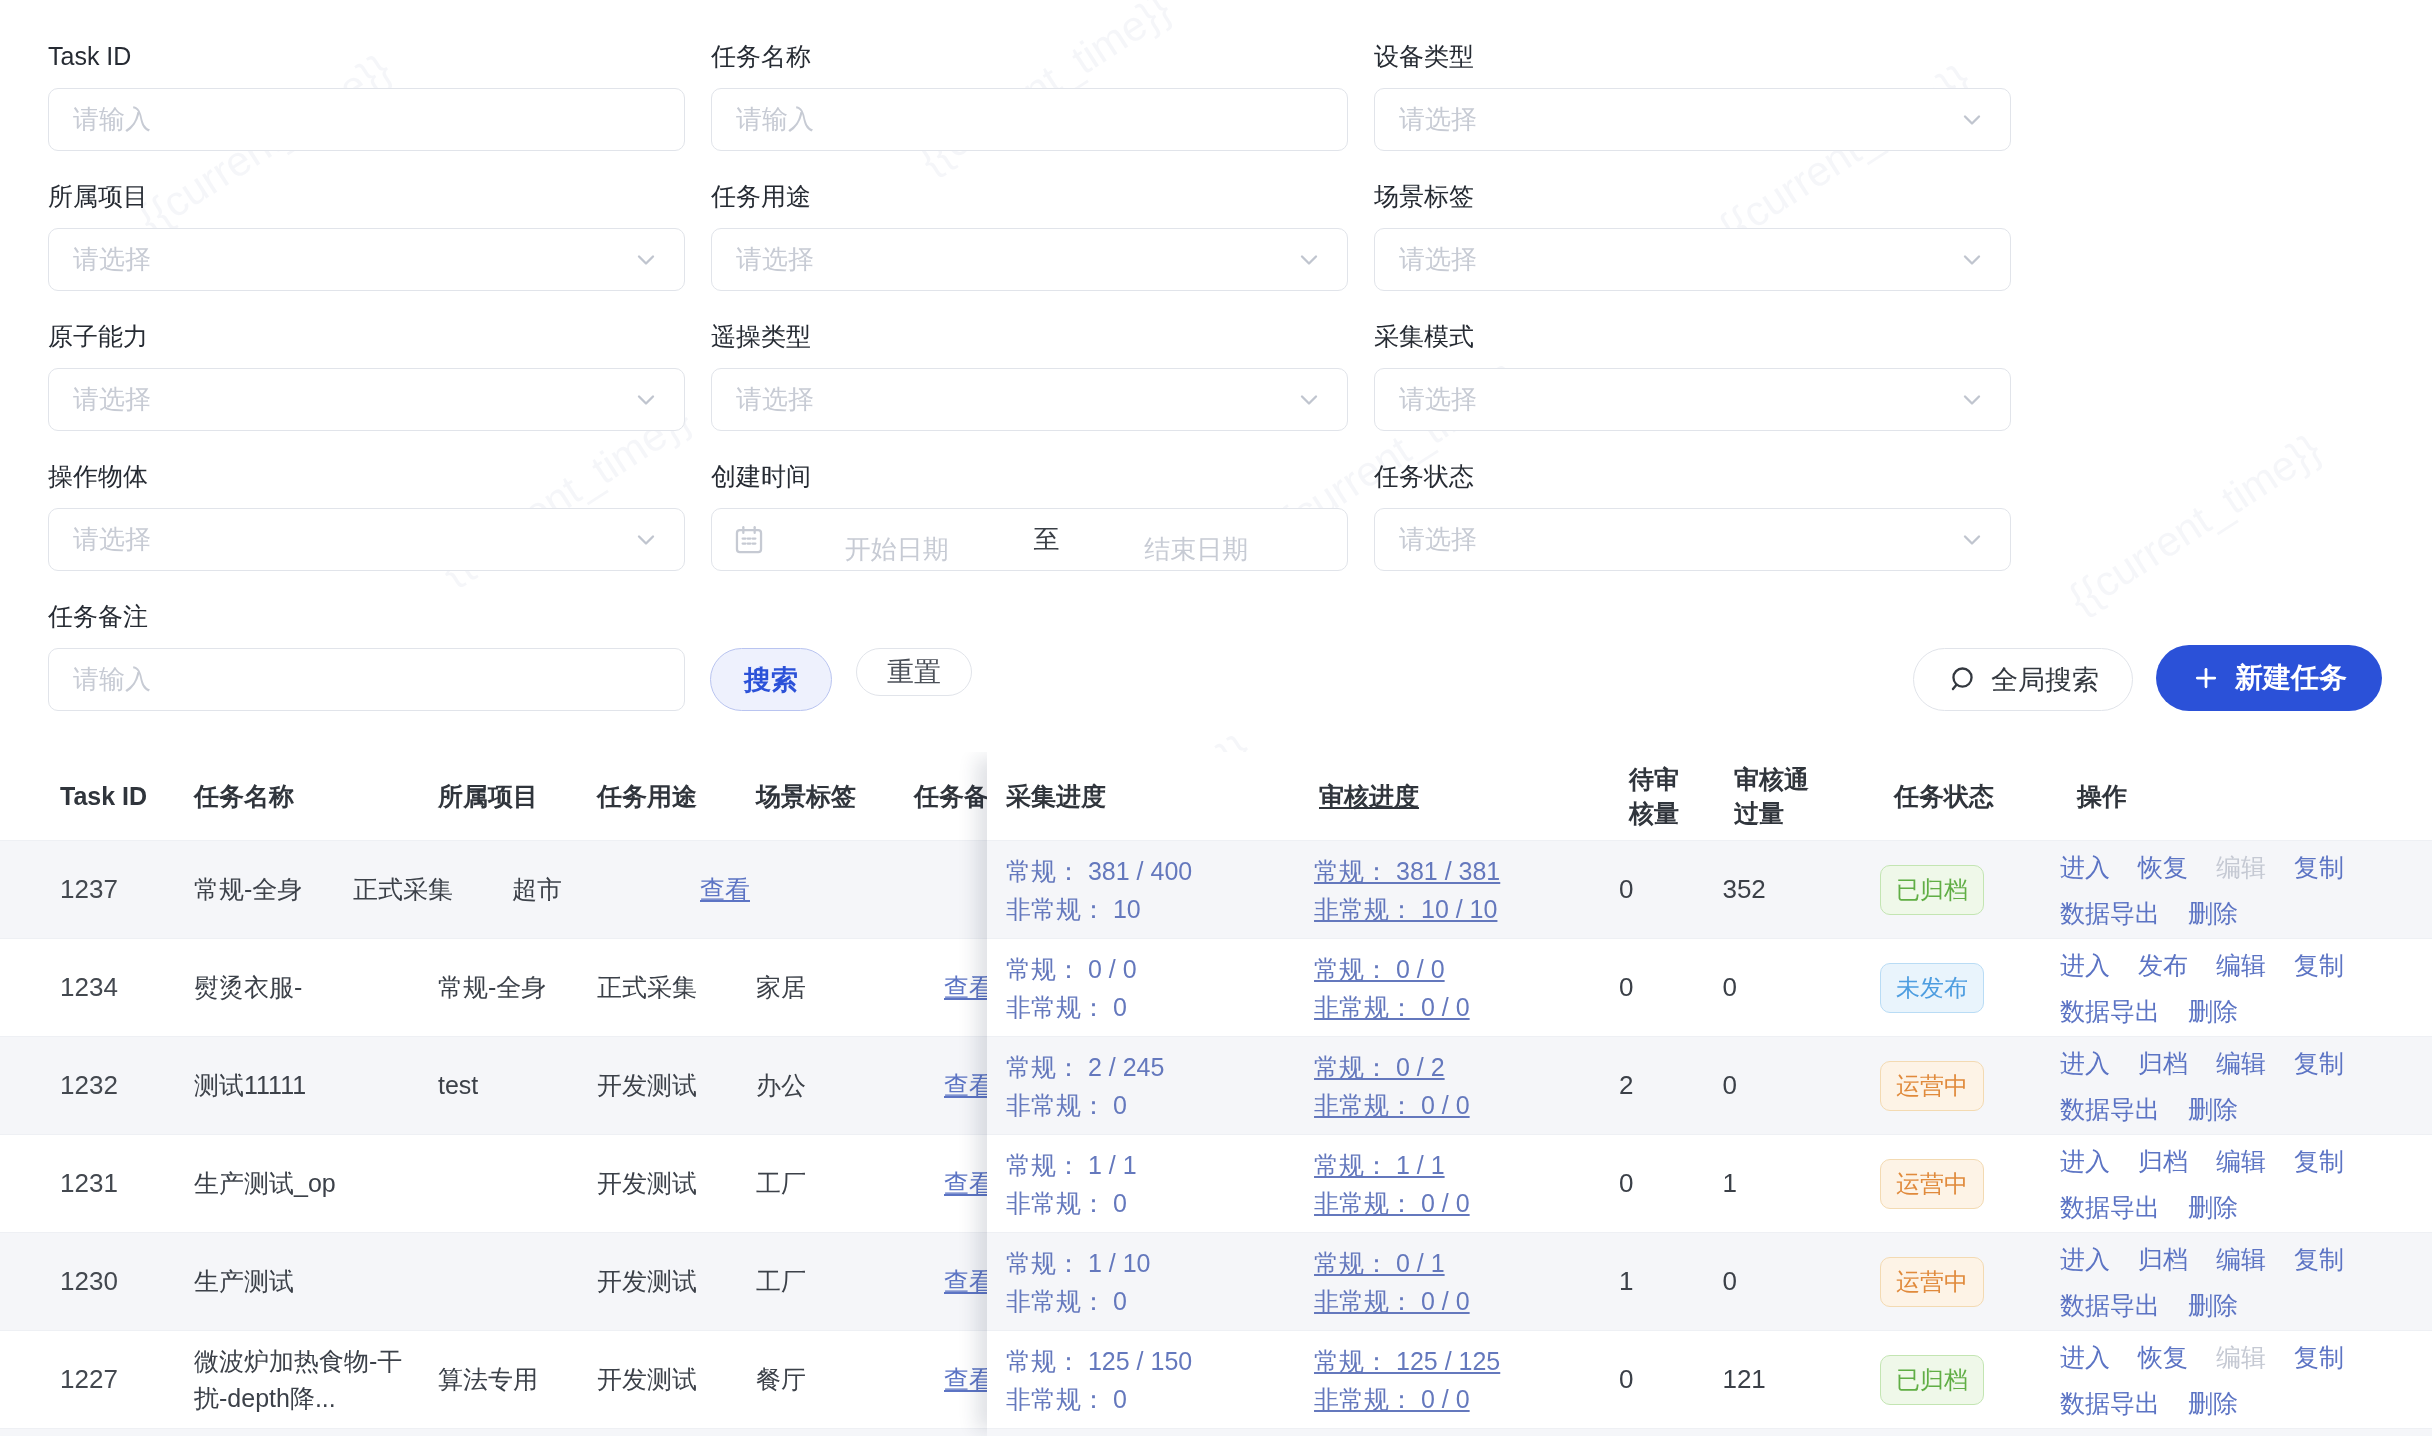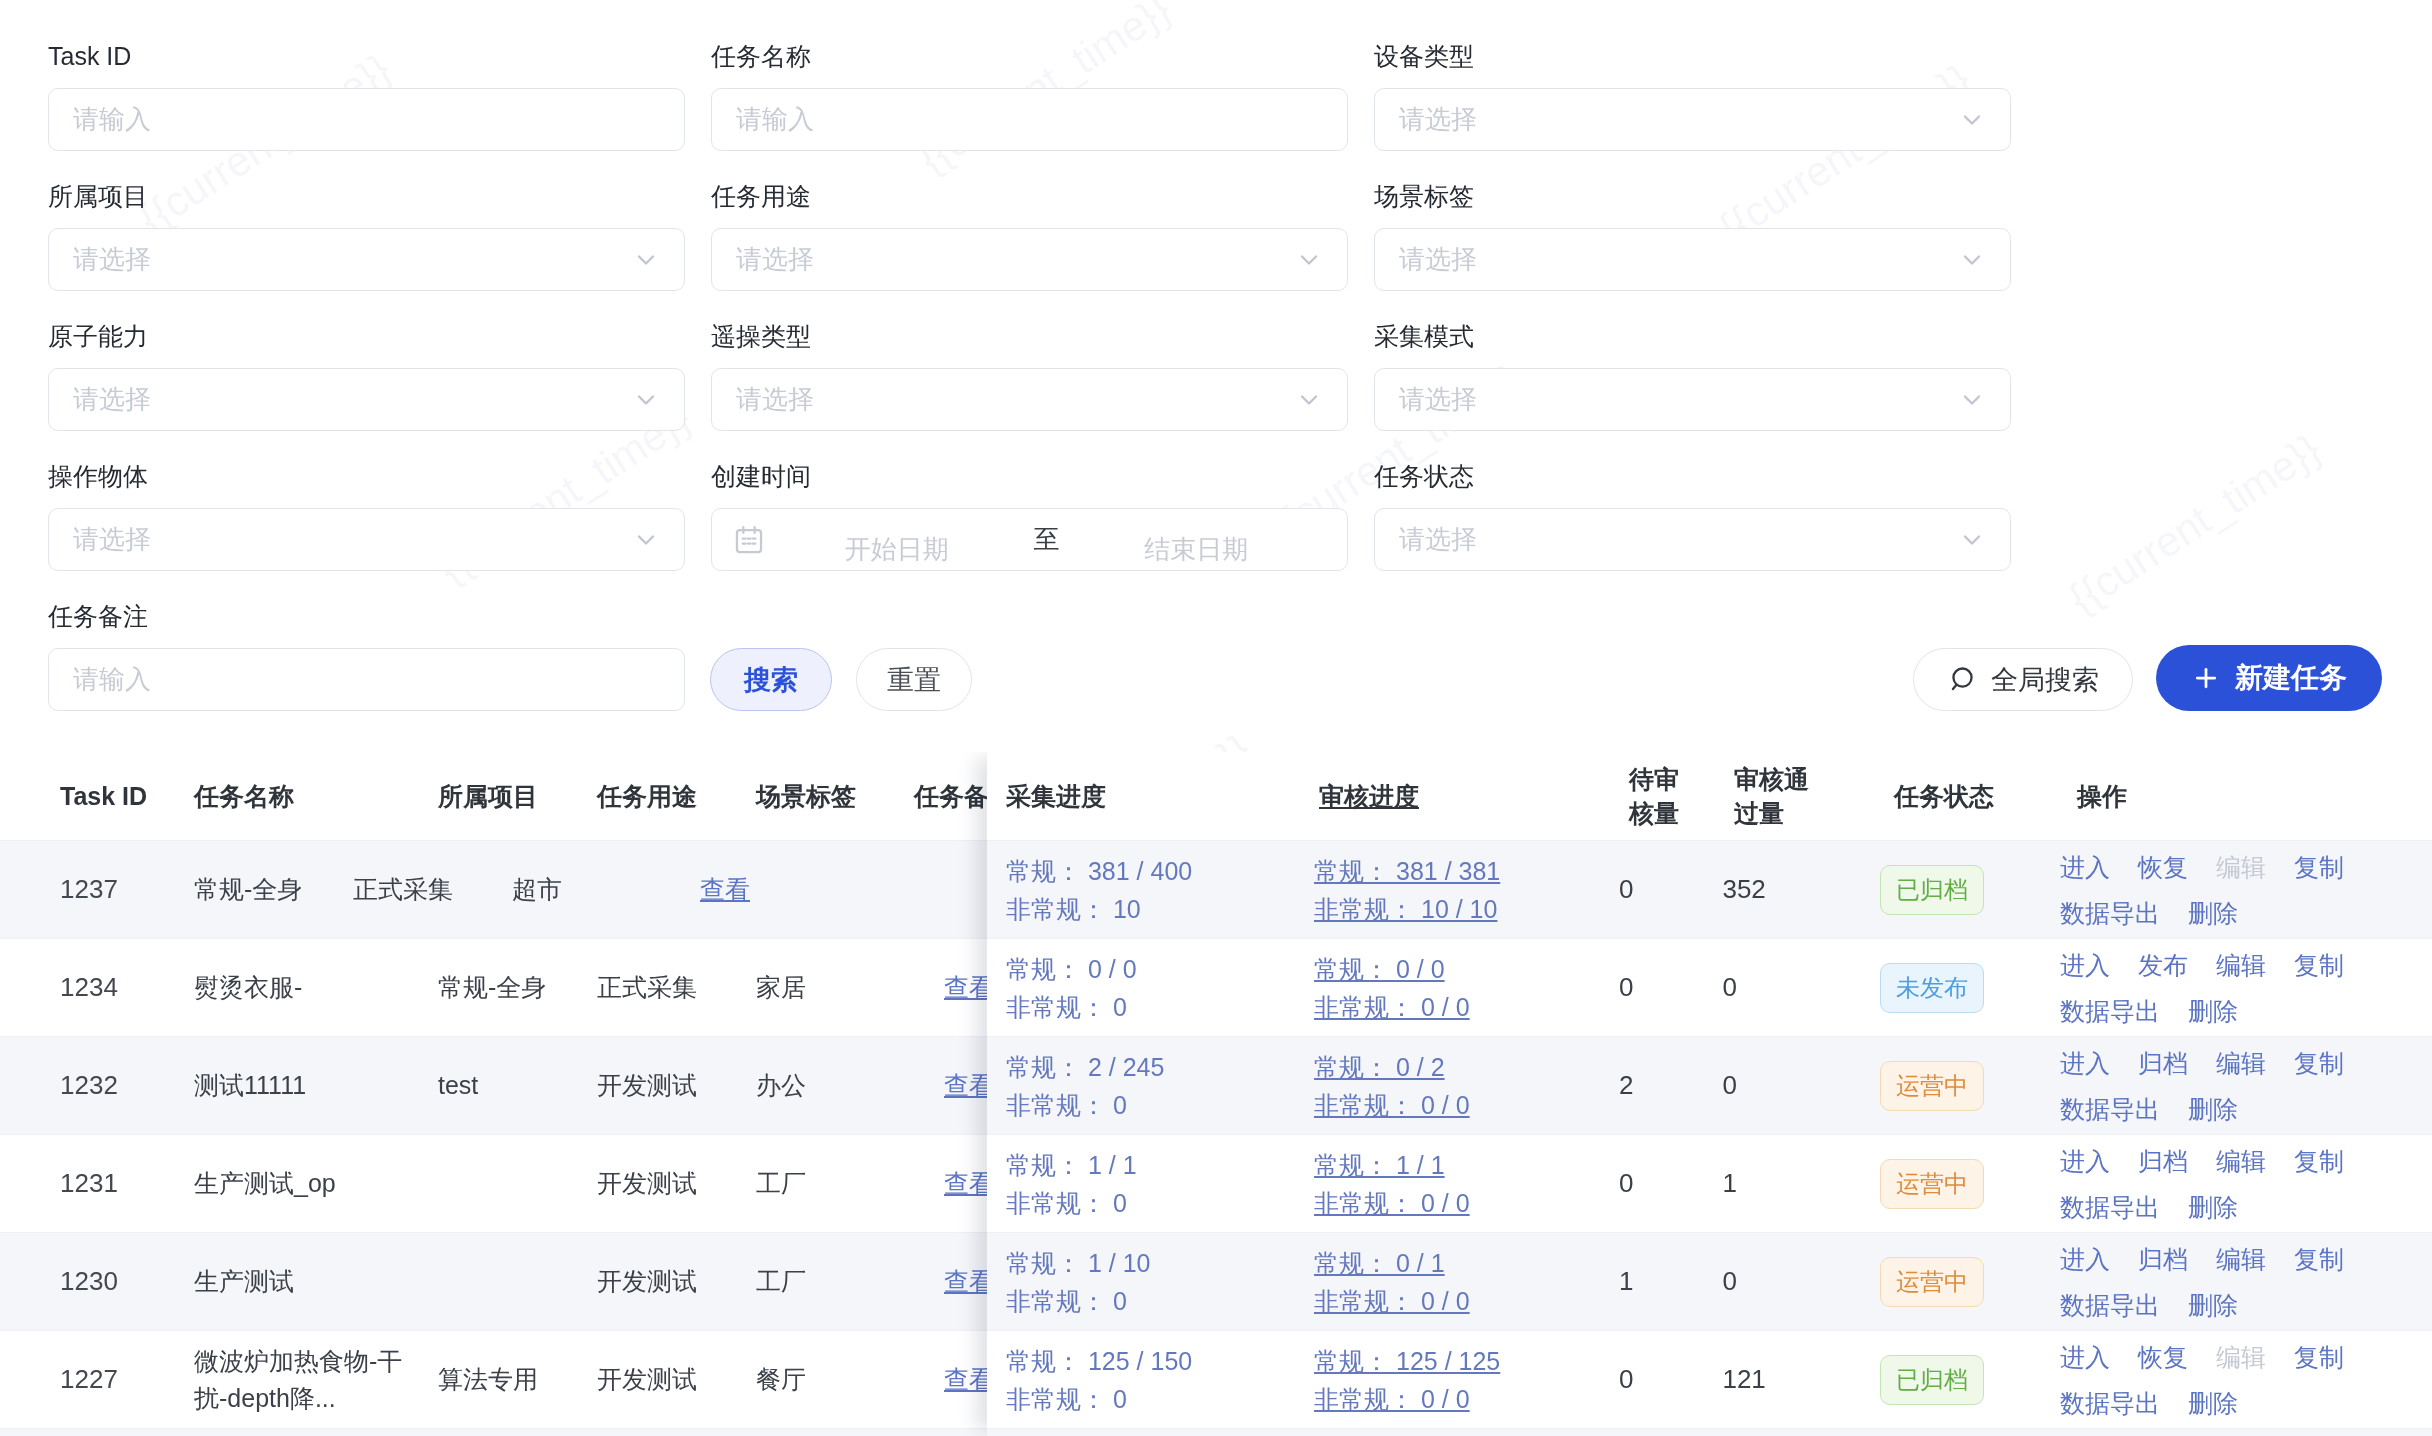--- a/index.html
+++ b/index.html
@@ -26,21 +26,21 @@
   .ctrl.daterange { padding:0 20px; }
   .ctrl.daterange .cal { width:34px; height:34px; flex:0 0 auto; }
   .ctrl.daterange .seg { flex:1; text-align:center; font-size:26px; color:#c7cbd4;margin-top:20px; }
   .ctrl.daterange .sep { flex:0 0 auto; font-size:26px; color:#3a3f46; padding:0 6px; }
 
   
   .btn { position:absolute; display:flex; align-items:center; justify-content:center;
          border-radius:32px; cursor:pointer; }
   .btn-search { left:710px; top:648px; width:122px; height:63px; background:#eef1fd;
                 border:1px solid #b9c4f0; color:#2b51d8; font-size:27px; font-weight:600; }
-  .btn-reset  { left:856px; top:648px; width:116px; height:63px; background:#fff;
+  .btn-reset  { left:856px; top:648px; width:116px; height:48px; background:#fff;
                 border:1px solid #e1e4ea; color:#4b5058; font-size:27px; }
   .btn-global { left:1913px; top:648px; width:220px; height:63px; background:#fff;
                 border:1px solid #e1e4ea; color:#33383f; font-size:27px; gap:13px; }
   .btn-global svg { width:31px; height:31px; }
   .btn-new    { left:2156px; top:645px; width:226px; height:66px; background:#2b51d8; border:none;
                 color:#fff; font-size:28px; font-weight:600; gap:14px; border-radius:33px; }
   .btn-new svg { width:30px; height:30px; }
 
   
   .table { position:absolute; left:0; top:752px; width:2432px; height:684px; overflow:hidden; }

